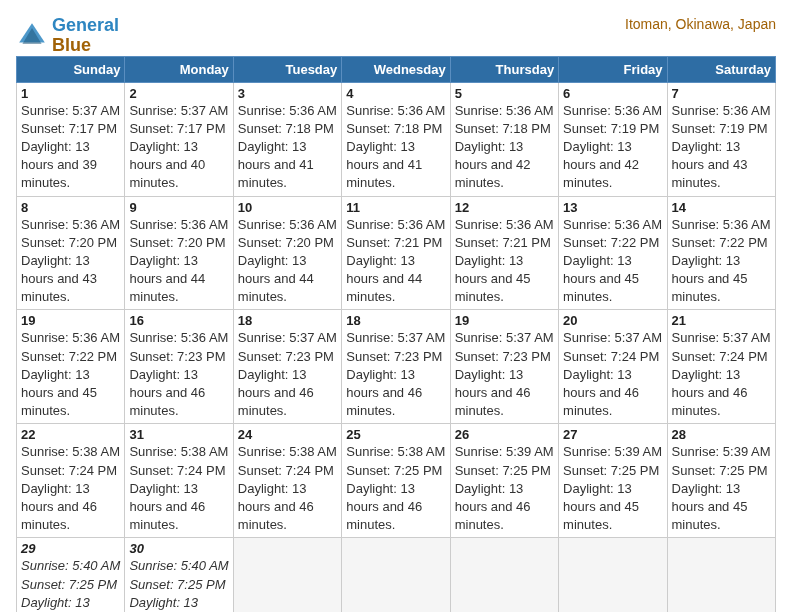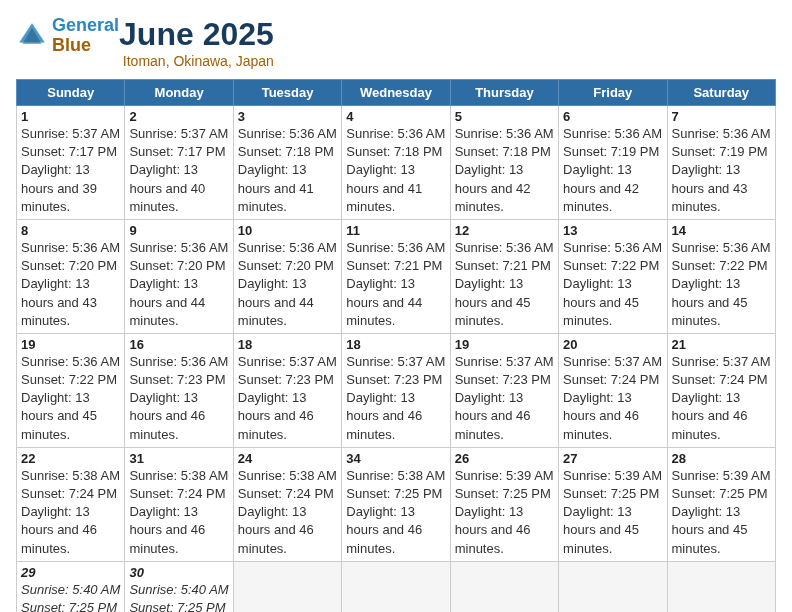--- a/index.html
+++ b/index.html
@@ -9,23 +9,22 @@
       width: 792px;
       height: 612px;
       overflow: hidden;
     }
     .container {
       width: 792px;
       padding: 16px 16px 8px 16px;
     }
     .header {
       display: flex;
-      justify-content: flex-start;
+      justify-content: space-between;
       align-items: flex-start;
-      margin-bottom: 10px;
     }
     .logo {
       display: flex;
       align-items: center;
       gap: 4px;
     }
     .logo-text {
       font-size: 18px;
       font-weight: bold;
       color: #1a3a5c;
@@ -54,21 +53,21 @@
       width: 100%;
       border-collapse: collapse;
       border: 1px solid #ccc;
     }
     .calendar th {
       background: #2e6da4;
       color: #fff;
       font-size: 13px;
       font-weight: bold;
       padding: 5px 4px;
-      text-align: center;
+      text-align: right;
       border: 1px solid #5a8ec0;
     }
     .calendar td {
       border: 1px solid #ccc;
       vertical-align: top;
       padding: 3px 4px;
       width: 108px;
       height: 80px;
       background: #fff;
     }
@@ -101,21 +100,20 @@
       <svg class="logo-icon" viewBox="0 0 40 40">
         <polygon points="20,4 36,28 4,28" fill="#2e86c1" opacity="0.85"></polygon>
         <polygon points="20,10 32,30 8,30" fill="#1a5276" opacity="0.5"></polygon>
       </svg>
       <div class="logo-text">
         <div><span>General</span></div>
         <div style="color:#a16207">Blue</div>
       </div>
     </div>
     <div class="title-block">
-      <div class="month-title">June 2025</div>
       <div class="location">Itoman, Okinawa, Japan</div>
     </div>
   </div>
 
   <table class="calendar">
     <thead>
       <tr>
       <th>Sunday</th>
           <th>Monday</th>
           <th>Tuesday</th>
@@ -223,21 +221,21 @@
           </td>
           <td>
             <span class="day-num">31</span>
             <div class="day-info">Sunrise: 5:38 AM<br>Sunset: 7:24 PM<br>Daylight: 13 hours and 46 minutes.</div>
           </td>
           <td>
             <span class="day-num">24</span>
             <div class="day-info">Sunrise: 5:38 AM<br>Sunset: 7:24 PM<br>Daylight: 13 hours and 46 minutes.</div>
           </td>
           <td>
-            <span class="day-num">34</span>
+            <span class="day-num">25</span>
             <div class="day-info">Sunrise: 5:38 AM<br>Sunset: 7:25 PM<br>Daylight: 13 hours and 46 minutes.</div>
           </td>
           <td>
             <span class="day-num">26</span>
             <div class="day-info">Sunrise: 5:39 AM<br>Sunset: 7:25 PM<br>Daylight: 13 hours and 46 minutes.</div>
           </td>
           <td>
             <span class="day-num">27</span>
             <div class="day-info">Sunrise: 5:39 AM<br>Sunset: 7:25 PM<br>Daylight: 13 hours and 45 minutes.</div>
           </td>

